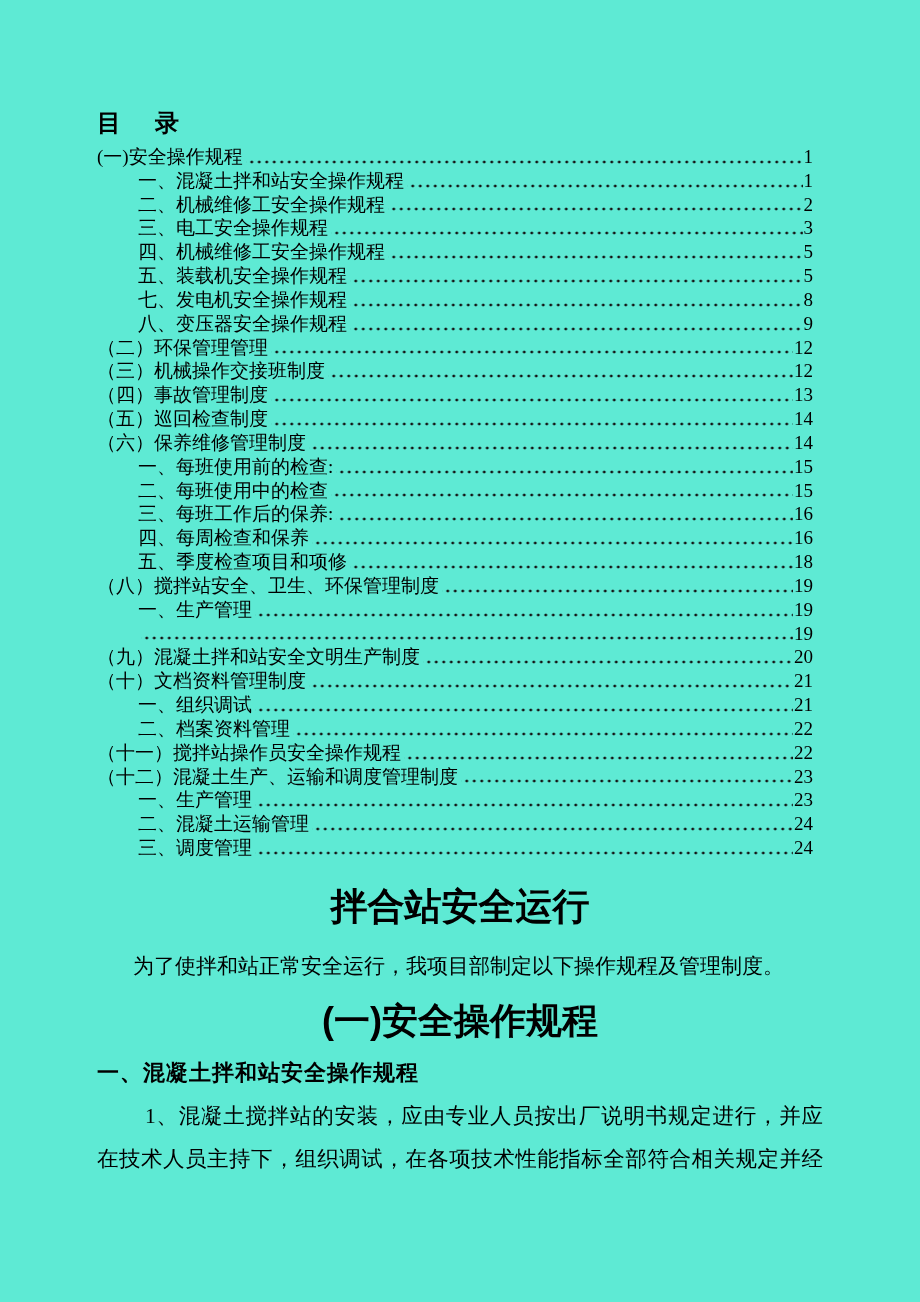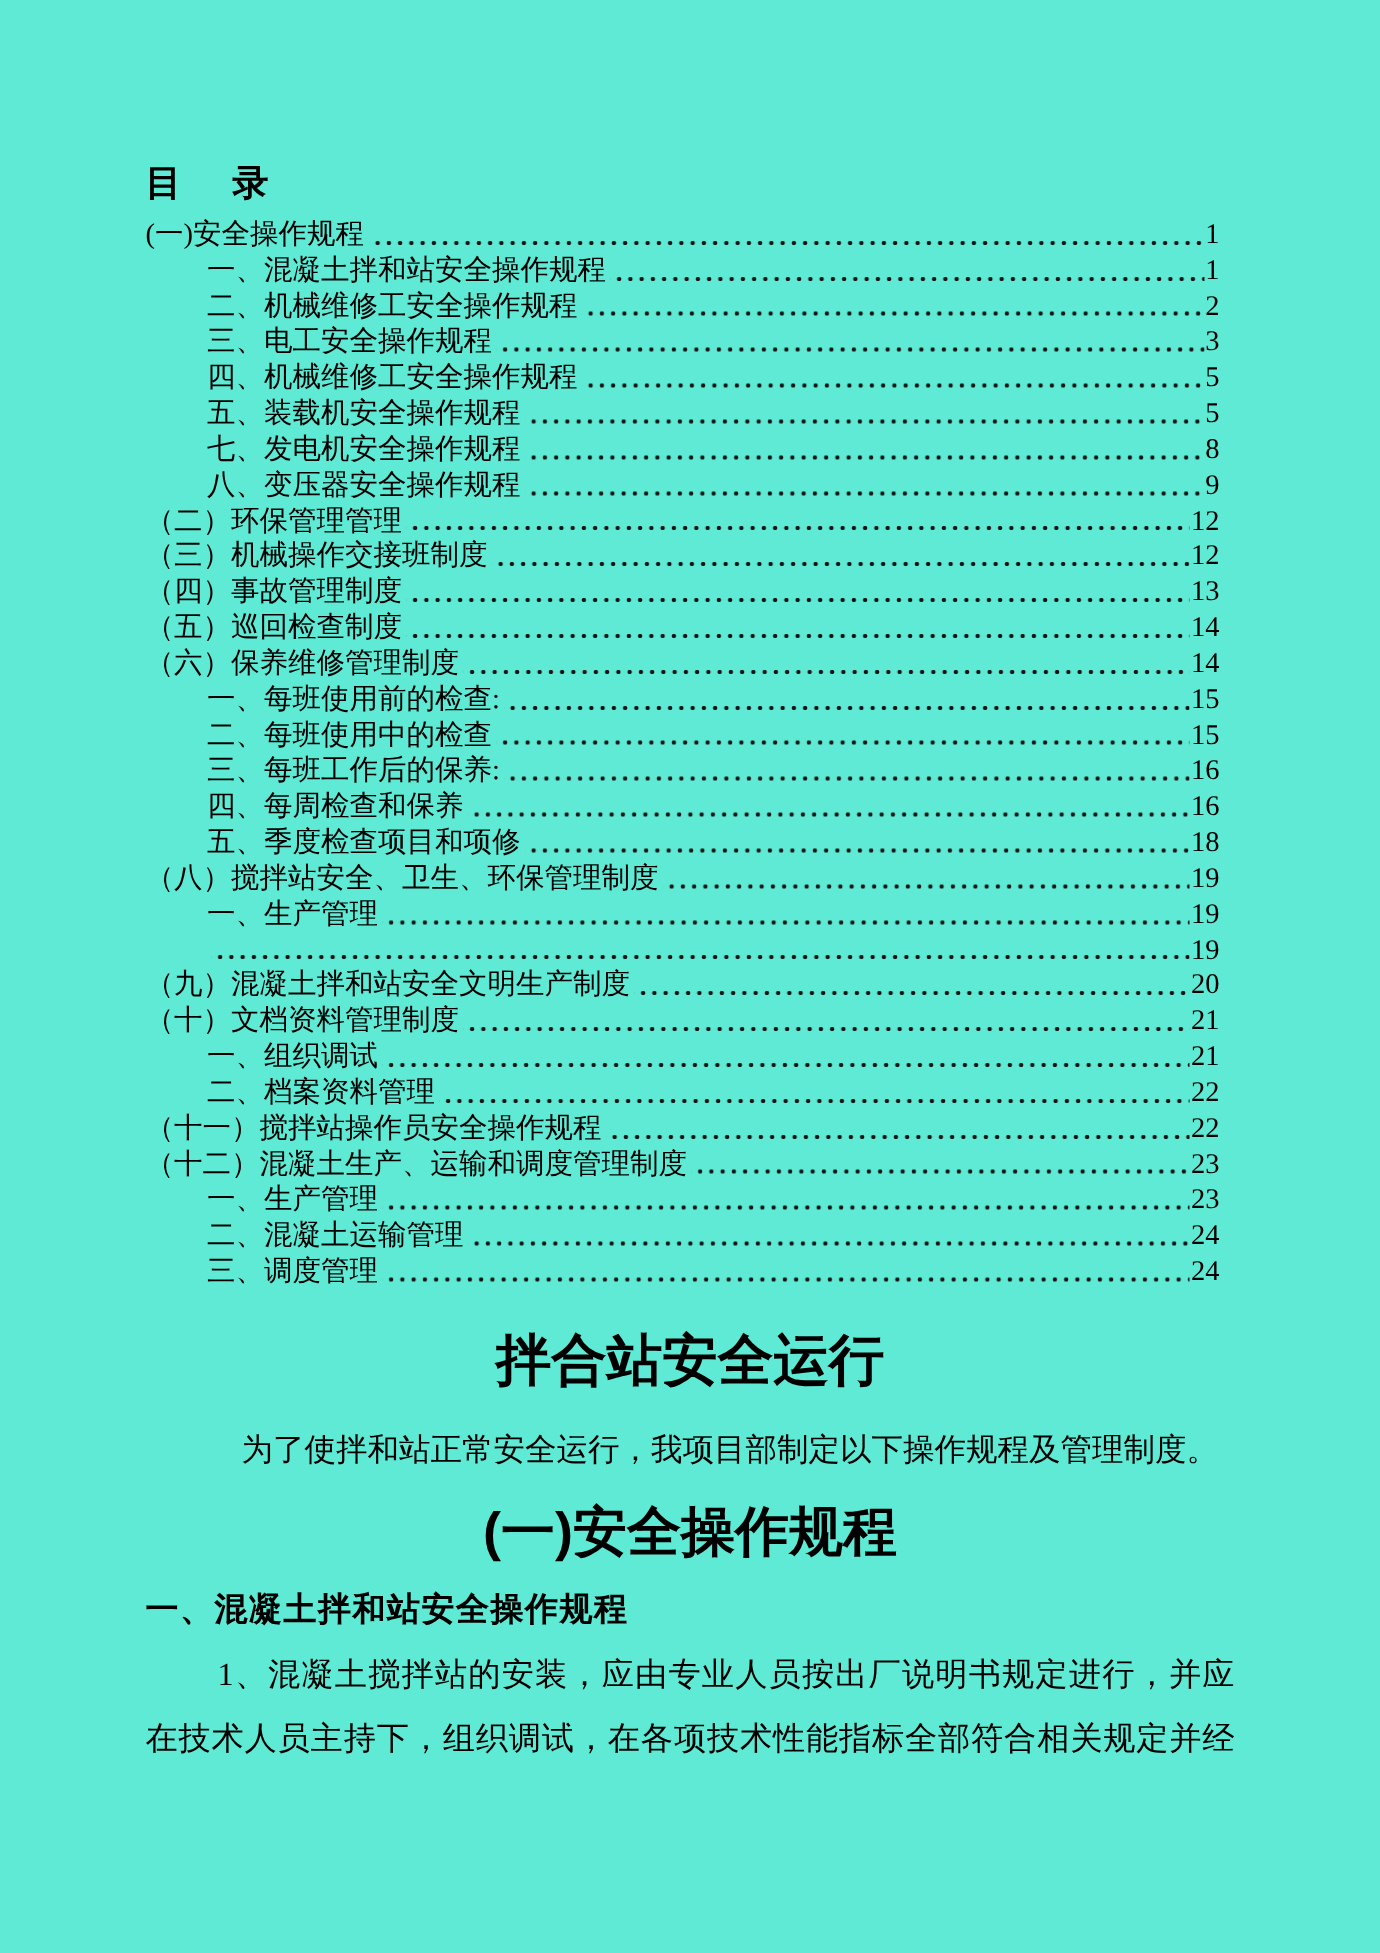--- a/index.html
+++ b/index.html
@@ -73,21 +73,21 @@
     top: 884px;
     width: 100%;
     text-align: center;
     font-family: Liberation Sans, sans-serif;
     font-size: 37px;
     font-weight: bold;
     line-height: 46px;
   }
   #intro {
     position: absolute;
-    left: 113px;
+    left: 85px;
     top: 944px;
     width: 726px;
     margin: 0;
     font-size: 21px;
     line-height: 44px;
     text-indent: 48px;
   }
   #section-heading {
     position: absolute;
     left: 0;

